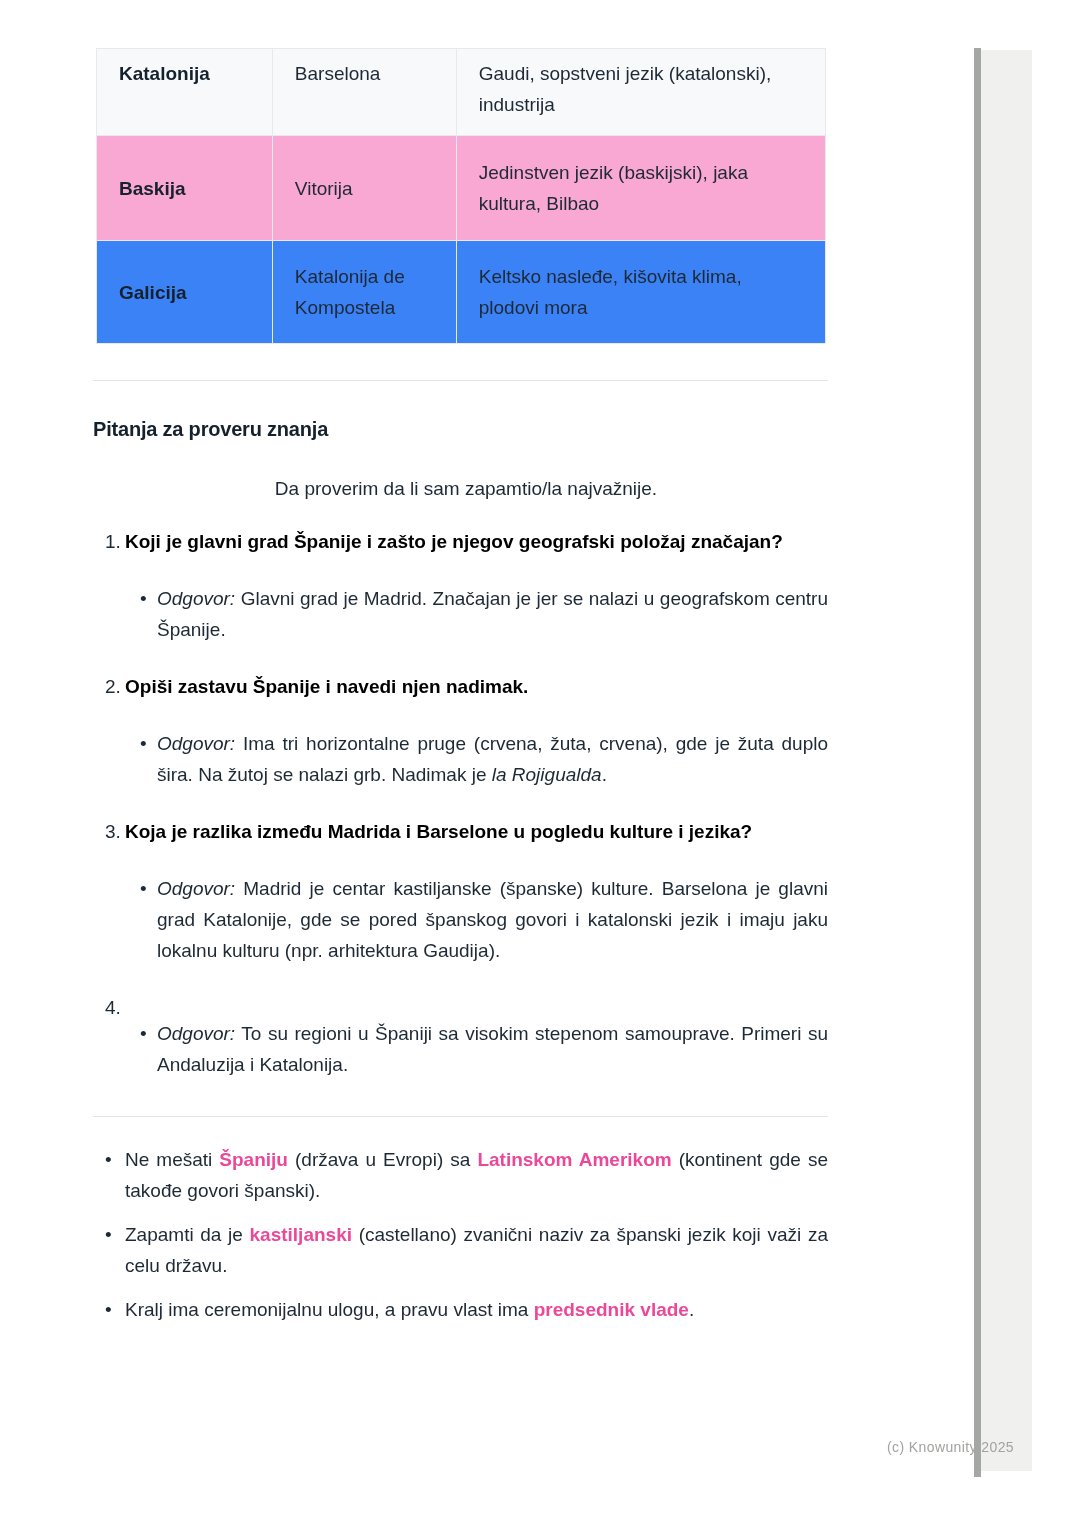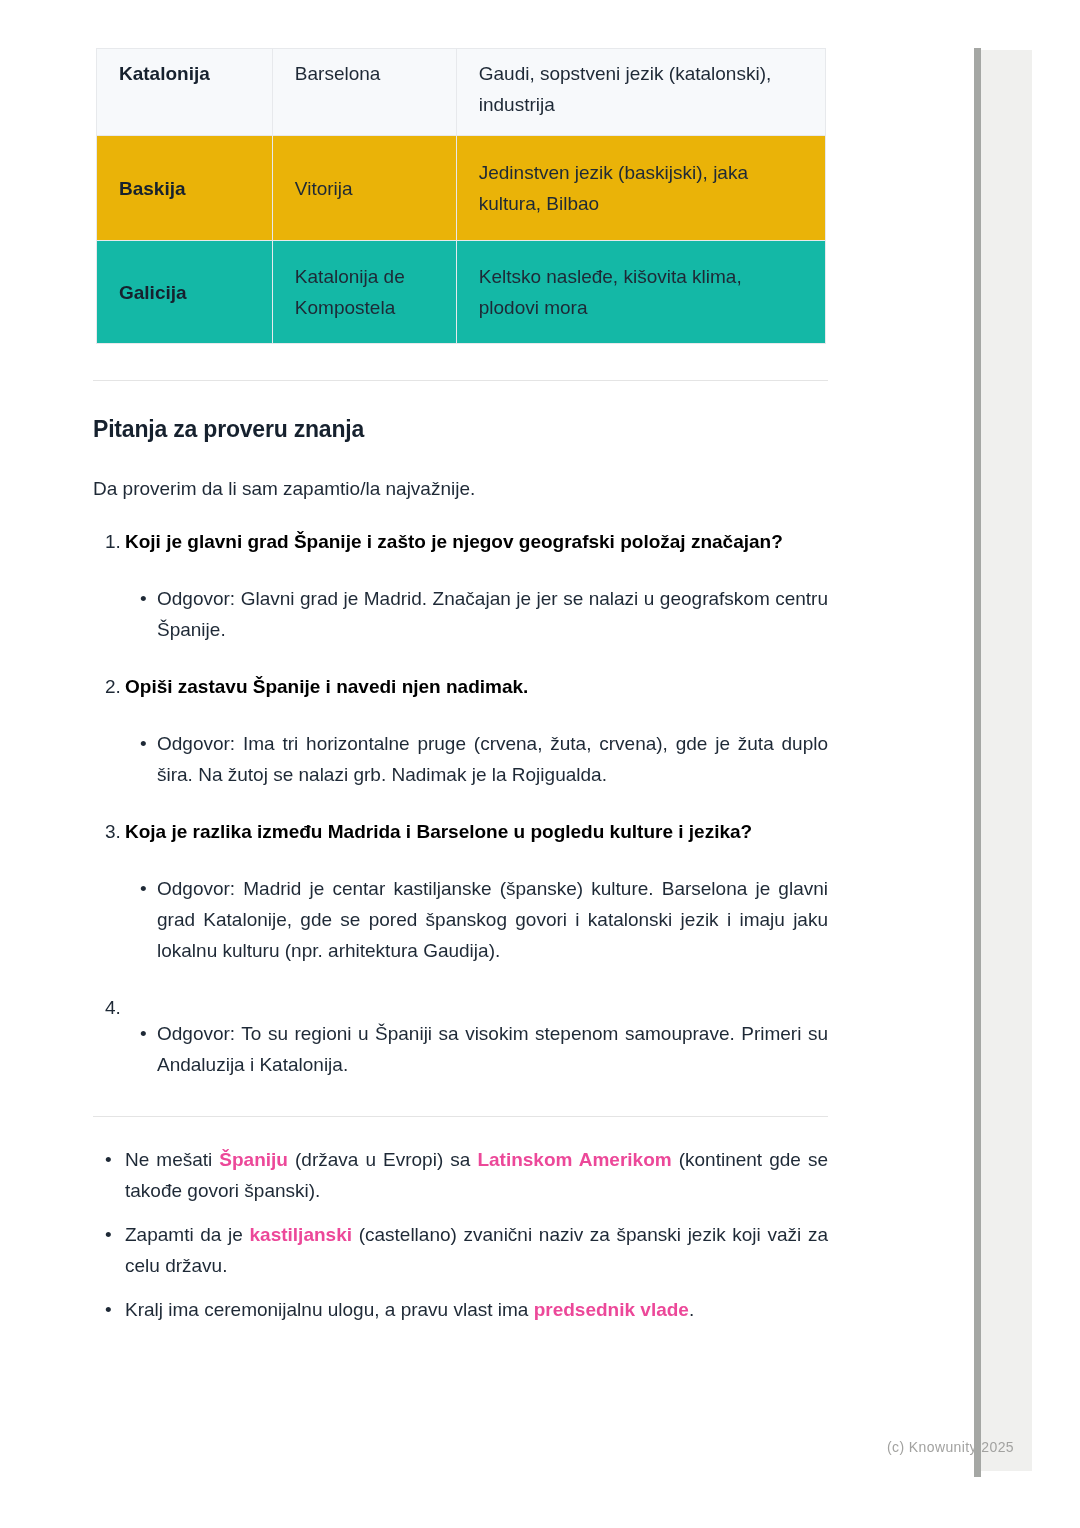--- a/index.html
+++ b/index.html
@@ -25,42 +25,42 @@
   table.regions {
     width:730px; border-collapse:collapse;
     font-size:19px; line-height:31px;
   }
   table.regions td {
     border:1px solid #e7e9ec;
     padding:12px 22px;
     vertical-align:middle;
   }
   tr.row-a  { background:#f7f9fb; }
-  tr.row-b  { background:#eab308; }
-  tr.row-c  { background:#14b8a6; }
+  tr.row-b  { background:#f9a8d4; }
+  tr.row-c  { background:#3b82f6; }
   tr.row-a td { vertical-align:top; padding-top:9px; }
   td.c-region { width:176px; font-weight:700; color:#16212e; }
   td.c-city   { width:184px; }
   td.c-feat   { width:370px; }
   tr.row-a td { height:87px; }
   tr.row-b td { height:105px; }
   tr.row-c td { height:103px; }
 
   
   hr.divider {
     border:0; border-top:1px solid #e4e4e4;
     width:735px; margin:36px 0 0 0;
   }
   h2.section-title {
     margin:31px 0 0 0;
-    font-size:23px; line-height:34px;
+    font-size:20px; line-height:34px;
     font-weight:700; color:#16212e;
     letter-spacing:-0.2px;
   }
-  p.intro { margin:27px 0 0 0; }
+  p.intro { margin:27px 0 0 11px;text-align:center; }
 
   
   .q-list { margin-top:22px; }
   .q-item { display:flex; margin-top:26px; }
   .q-item:first-child { margin-top:0; }
   .q-num  { flex:0 0 20px; margin-left:12px; color:#1e2936; }
   .q-body { flex:1; }
   .q-text {
     font-weight:700; color:#000000;
     text-align:justify;
@@ -70,21 +70,21 @@
   .a-text { flex:1; text-align:justify; }
 
   
   .notes { margin-top:27px; }
   .note-item { display:flex; }
   .note-item + .note-item { margin-top:13px; }
   .note-bullet { flex:0 0 20px; margin-left:12px; }
   .note-text { flex:1; text-align:justify; }
 
   .b { font-weight:700; color:#ec4899; }
-  .i { }
+  .i { font-style:italic; }
 
   
   .side-track {
     position:absolute; left:976px; top:50px;
     width:56px; height:1421px;
     background:#f0f0ee; z-index:1;
   }
   .scroll-thumb {
     position:absolute; left:974px; top:48px;
     width:7px; height:1429px;

